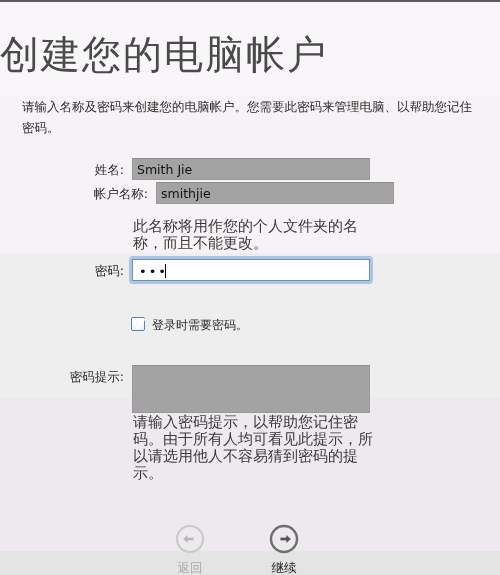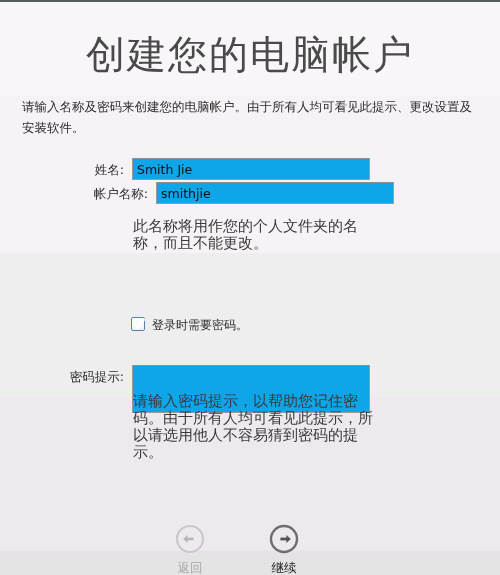--- a/index.html
+++ b/index.html
@@ -33,21 +33,21 @@
   .band-2 { top: 253px; height: 145px; background: #eeeeee; }
   .band-3 { top: 398px; height: 153px; background: #ede9ee; }
   .band-4 { top: 551px; height: 24px;  background: #e4e4e4; }
 
   
   .page-title {
     position: absolute;
     left: 0;
     top: 28px;
     width: 500px;
-    text-align: center;
+    text-align: left;
     font-size: 39px;
     letter-spacing: 2px;
     color: #4a4a4a;
     font-weight: 400;
     white-space: nowrap;
   }
 
   .intro {
     position: absolute;
     left: 22px;
@@ -74,21 +74,21 @@
     color: #2b2b2b;
     line-height: 24px;
     white-space: nowrap;
   }
   .field {
     position: absolute;
     left: 132px;
     width: 238px;
     height: 22px;
     box-sizing: border-box;
-    background: #0ea5e9;
+    background: #a3a3a3;
     border: 1px solid #9a9a9a;
     border-top-color: #8e8e8e;
     font-size: 12.5px;
     font-family: "DejaVu Sans", "Liberation Sans", sans-serif;
     color: #111;
     padding: 0 4px;
     line-height: 20px;
     outline: none;
   }
   .field.tall {
@@ -199,49 +199,58 @@
 
   <div class="band band-top-rule"></div>
   <div class="band band-1"></div>
   <div class="band band-1b"></div>
   <div class="band band-2"></div>
   <div class="band band-3"></div>
   <div class="band band-4"></div>
 
   <div class="page-title">创建您的电脑帐户</div>
 
-  <div class="intro">请输入名称及密码来创建您的电脑帐户。由于所有人均可看见此提示、更改设置及安装软件。</div>
+  <div class="intro">请输入名称及密码来创建您的电脑帐户。您需要此密码来管理电脑、以帮助您记住密码。</div>
 
   <div class="row" style="top:158px;padding-left:36px;">
     <div class="row-label">姓名:</div>
     <input class="field" type="text" value="Smith Jie" style="">
   </div>
 
   <div class="row" style="top:182px;margin-left:24px;">
     <div class="row-label">帐户名称:</div>
     <input class="field" type="text" value="smithjie" style="">
   </div>
   <div class="helper" style="top:218px;">此名称将用作您的个人文件夹的名称，而且不能更改。</div>
 
+  <div class="row" style="top:259px;">
+    <div class="row-label">密码:</div>
+    <div class="focus-wrap">
+      <div class="inner">
+        <span class="pwd-dots">•••</span>
+        <span class="caret"></span>
+      </div>
+    </div>
+  </div>
 
 
   <div class="check-row">
     <span class="checkbox">
       <svg width="13" height="13" viewBox="0 0 13 13">
         <path d="M2 6.4 L4.8 9.6 L10.8 1.8" stroke="#ffffff" stroke-width="2.4" fill="none" stroke-linecap="round" stroke-linejoin="round"></path>
       </svg>
     </span>
     <span class="check-label">登录时需要密码。</span>
   </div>
 
   <div class="row" style="top:365px;">
     <div class="row-label">密码提示:</div>
     <input class="field tall" type="text" value="" style="">
   </div>
-  <div class="helper" style="top:393px;">请输入密码提示，以帮助您记住密码。由于所有人均可看见此提示，所以请选用他人不容易猜到密码的提示。</div>
+  <div class="helper" style="top:414px;">请输入密码提示，以帮助您记住密码。由于所有人均可看见此提示，所以请选用他人不容易猜到密码的提示。</div>
 
   <div class="navbtn back">
     <span class="circle">
       <svg width="30" height="30" viewBox="0 0 30 30">
         <circle cx="15" cy="15" r="13" fill="none" stroke="#c9c9c9" stroke-width="2.2"></circle>
         <path d="M18.6 15 H11.2" stroke="#b6b6b6" stroke-width="2.6" stroke-linecap="butt"></path>
         <path d="M12.6 10.9 L8.2 15 L12.6 19.1 Z" fill="#b6b6b6"></path>
       </svg>
     </span>
     <span class="cap">返回</span>

